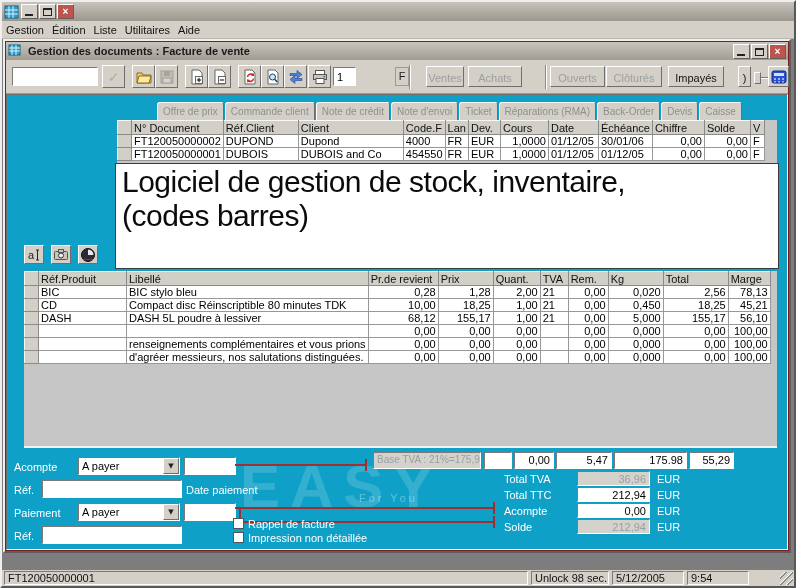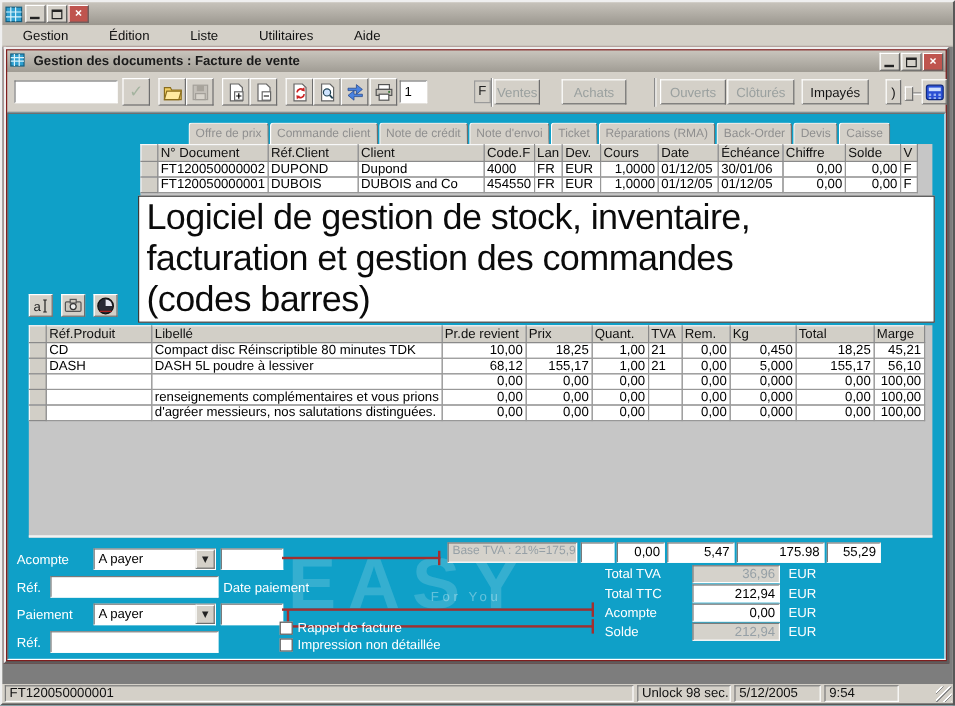--- a/index.html
+++ b/index.html
@@ -11,21 +11,21 @@
     background:linear-gradient(180deg,#c7c3bb,#9b978f); padding:0 2px; }
   .titlebar .ttext { font-weight:bold; color:#111; margin-left:4px; flex:1; white-space:nowrap; overflow:hidden; }
   .wbtn { width:17px; height:15px; margin-left:1px; background:#d4d0c8; border:1px solid; border-color:#fff #5f5f5f #5f5f5f #fff;
     font-size:10px; line-height:11px; text-align:center; color:#222; position:relative; padding:0; font-family:inherit; }
   .wbtn.close { background:#bf544e; color:#fff; font-weight:bold; }
   .glyph-min { position:absolute; left:3px; bottom:2px; width:8px; height:2px; background:#222; }
   .glyph-max { position:absolute; left:3px; top:3px; width:9px; height:8px; border:1px solid #222; border-top-width:2px; }
   .icon16 { width:16px; height:16px; display:inline-block; }
   
   .menubar { position:absolute; left:0; top:19px; right:0; height:18px; background:#d4d0c8; display:flex; align-items:center; border-bottom:1px solid #b9b5ad; }
-  .menu-item { padding:2px 17px; color:#111; }
+  .menu-item { padding:2px 4px; color:#111; }
   
   .mdi { position:absolute; left:0; top:37px; right:0; height:531px; background:#7d7d7d; }
   .child { position:absolute; left:1px; top:0; width:788px; height:514px; background:#7f1d1d; border:2px solid; border-color:#efefef #5d5d5d #5d5d5d #efefef; }
   .child-titlebar { position:absolute; left:1px; top:1px; right:1px; height:18px; display:flex; align-items:center;
     background:linear-gradient(180deg,#c9c5bd,#a09c94); padding:0 2px; }
   .child-titlebar .ttext { font-weight:bold; color:#1a1a1a; margin-left:4px; flex:1; white-space:nowrap; }
   
   .toolbar { position:absolute; left:1px; top:19px; right:1px; height:34px; background:#d4d0c8; border-bottom:1px solid #9a9a9a; }
   .tb-input { position:absolute; left:6px; top:7px; width:86px; height:19px; border:1px solid; border-color:#7a7a7a #fff #fff #7a7a7a; background:#fff; font-family:inherit; font-size:11px; padding:0 2px; }
   .tbtn { position:absolute; top:5px; width:23px; height:23px; background:#d4d0c8; border:1px solid; border-color:#fff #6e6e6e #6e6e6e #fff; display:flex; align-items:center; justify-content:center; padding:0; }
@@ -191,21 +191,21 @@
           <svg width="16" height="16">
               <rect x="3.5" y="1.5" width="9" height="4" fill="#fff" stroke="#555"></rect>
               <rect x="1.5" y="5.5" width="13" height="5" fill="#cac6be" stroke="#555"></rect>
               <rect x="4" y="9.5" width="8" height="5" fill="#fff" stroke="#555"></rect>
               <circle cx="12.3" cy="7.6" r="0.9" fill="#3a7a3a"></circle>
             </svg>
         </button>
         <input class="copies" value="1" style="">
         <span class="f-ind">F</span>
         <span class="vsep" style="left:403px"></span>
-        <button class="fbtn" style="left:406px;width:38px">Ventes</button>
+        <button class="fbtn" style="left:420px;width:38px">Ventes</button>
         <button class="fbtn" style="left:462px;width:54px">Achats</button>
         <span class="vsep" style="left:539px"></span>
         <button class="fbtn" style="left:544px;width:55px">Ouverts</button>
         <button class="fbtn" style="left:600px;width:56px">Clôturés</button>
         <button class="fbtn on" style="left:662px;width:56px">Impayés</button>
         <button class="fbtn on" style="left:732px;width:13px;padding-left:0;padding-right:0">)</button>
         <div class="slider">
           <div class="slider-track"></div>
           <div class="slider-thumb"></div>
         </div>
@@ -299,21 +299,20 @@
               <td class="num">0,00</td>
               <td class="num">0,00</td>
               <td>F</td>
             </tr>
           </tbody>
             </table>
         </div>
 
         <div class="overlay">
           <div>Logiciel de gestion de stock, inventaire,</div>
-          <div>facturation et gestion des commandes</div>
           <div>(codes barres)</div>
         </div>
 
         <div class="minibar">
           <button class="mbtn">
             <svg width="16" height="16">
                 <text x="2" y="12" font-size="11" fill="#222" font-family="Liberation Sans">a</text>
                 <path d="M11.5 3v10" stroke="#222"></path>
                 <path d="M10 3h3M10 13h3" stroke="#222"></path>
               </svg>
@@ -358,20 +357,33 @@
               <th>Prix</th>
               <th>Quant.</th>
               <th>TVA</th>
               <th>Rem.</th>
               <th>Kg</th>
               <th>Total</th>
               <th>Marge</th>
             </tr>
             <tr>
               <td class="stub"></td>
+              <td>BIC</td>
+              <td>BIC stylo bleu</td>
+              <td class="num">0,28</td>
+              <td class="num">1,28</td>
+              <td class="num">2,00</td>
+              <td>21</td>
+              <td class="num">0,00</td>
+              <td class="num">0,020</td>
+              <td class="num">2,56</td>
+              <td class="num">78,13</td>
+            </tr>
+            <tr>
+              <td class="stub"></td>
               <td>CD</td>
               <td>Compact disc Réinscriptible 80 minutes TDK</td>
               <td class="num">10,00</td>
               <td class="num">18,25</td>
               <td class="num">1,00</td>
               <td>21</td>
               <td class="num">0,00</td>
               <td class="num">0,450</td>
               <td class="num">18,25</td>
               <td class="num">45,21</td>

